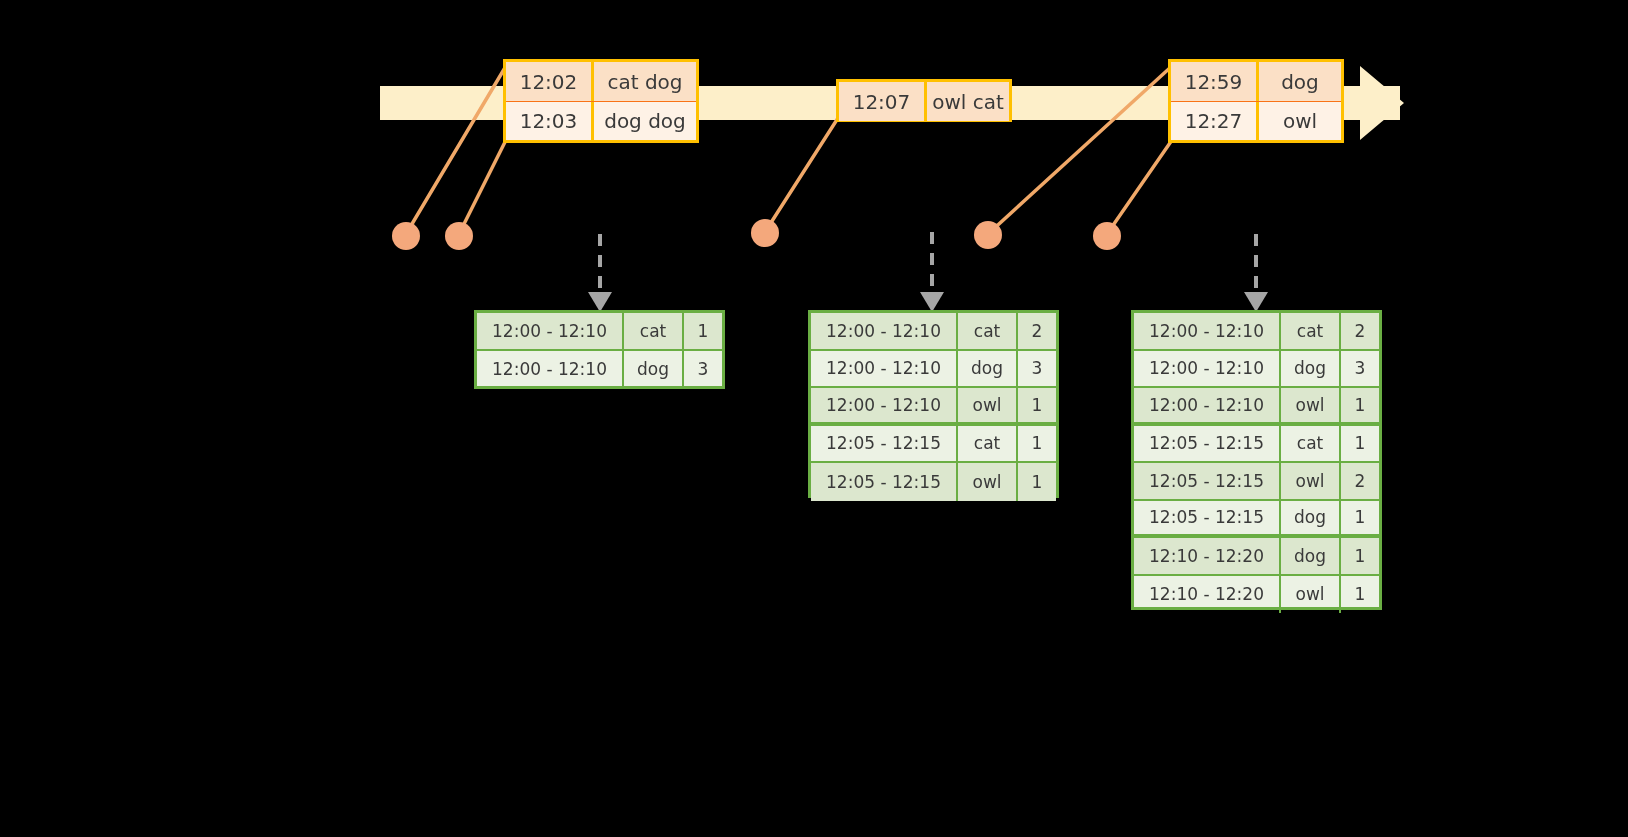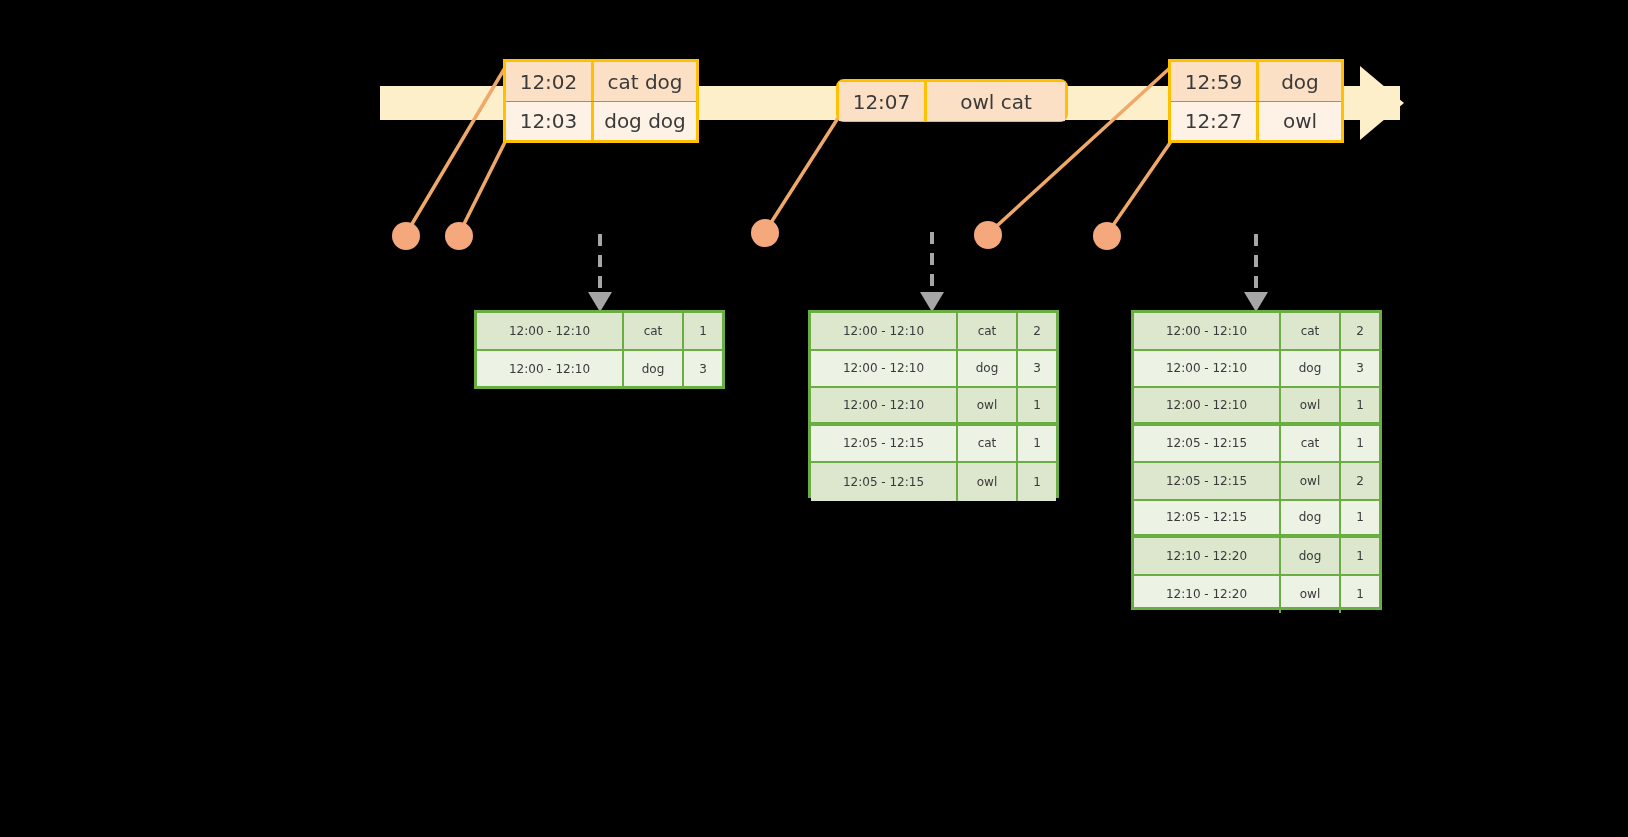--- a/index.html
+++ b/index.html
@@ -65,21 +65,21 @@
     border-bottom: 2px solid #6AAE43;
   }
   .agg-row:last-child { border-bottom: none; }
   .agg-row.alt { background: #DCE7CE; }
   .agg-row.grp { border-bottom: 4px solid #6AAE43; }
   .agg-win, .agg-word, .agg-cnt {
     display: flex;
     align-items: center;
     justify-content: center;
     box-sizing: border-box;
-    font-size: 12px;
+    font-size: 17px;
     color: #3a3a3a;
     white-space: nowrap;
   }
   .agg-win  { width: 145px; }
   .agg-word { width: 60px;  border-left: 2px solid #6AAE43; }
   .agg-cnt  { width: 40px;  border-left: 2px solid #6AAE43; }
 </style>
 </head>
 <body>
 
@@ -128,21 +128,21 @@
     <div class="evt-row r0">
       <div class="evt-time">12:02</div>
       <div class="evt-words">cat dog</div>
     </div>
     <div class="evt-row r1">
       <div class="evt-time">12:03</div>
       <div class="evt-words">dog dog</div>
     </div>
   </div>
 
-  <div class="evt-box" style="left:836px; top:79px; width:232px; height:43px;border-radius:8px;">
+  <div class="evt-box" style="left:836px; top:79px; width:176px; height:43px;">
     <div class="evt-row r0">
       <div class="evt-time">12:07</div>
       <div class="evt-words">owl cat</div>
     </div>
   </div>
 
   <div class="evt-box" style="left:1168px; top:59px; width:176px; height:84px;">
     <div class="evt-row r0">
       <div class="evt-time">12:59</div>
       <div class="evt-words">dog</div>

